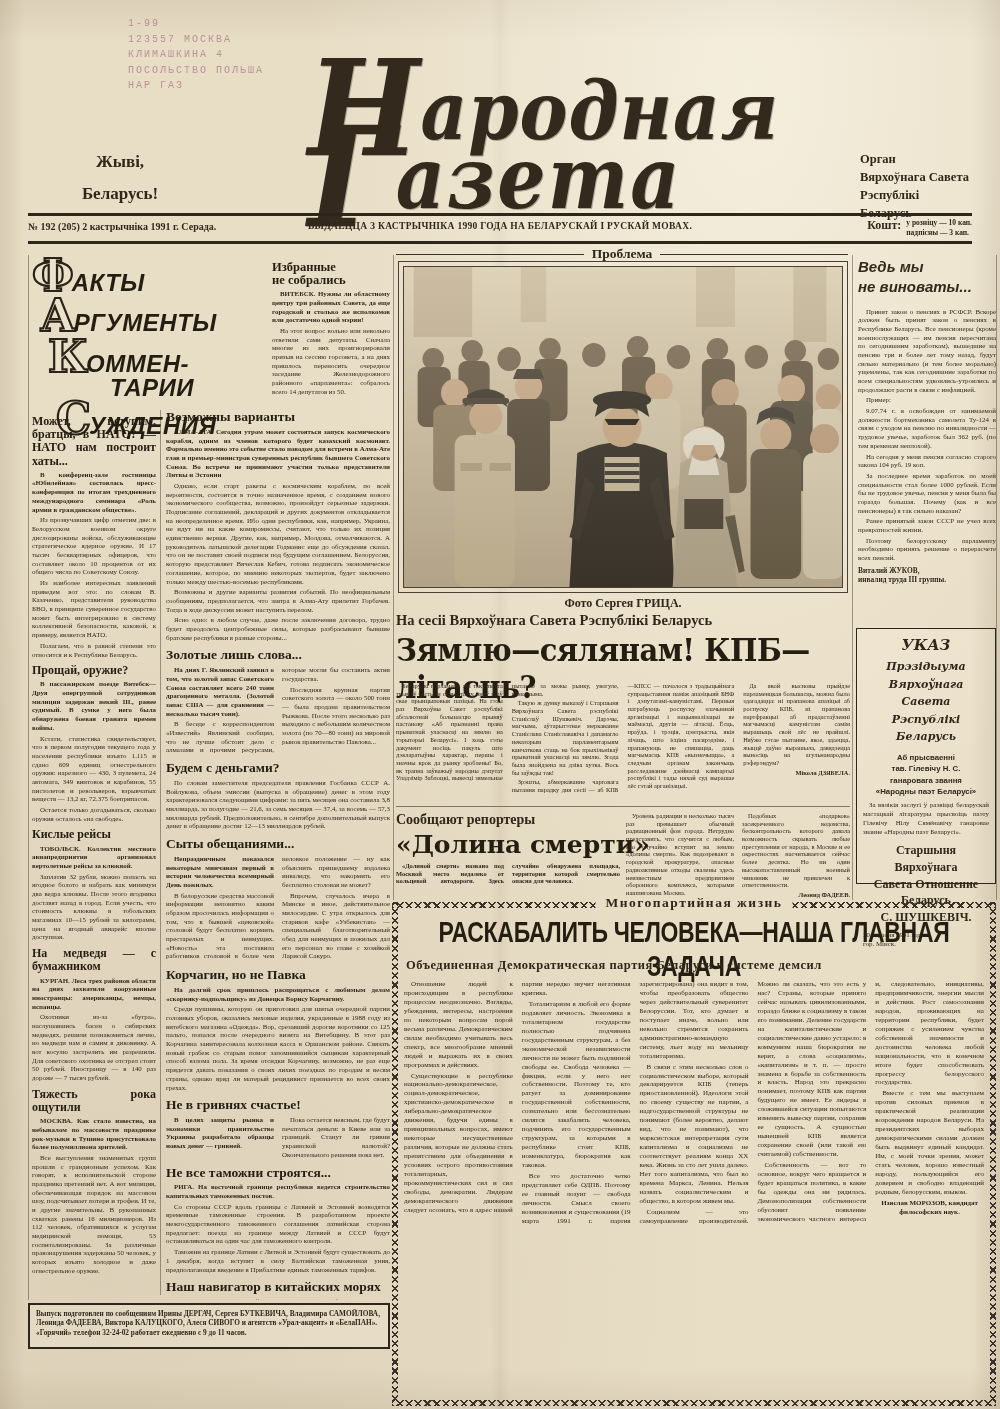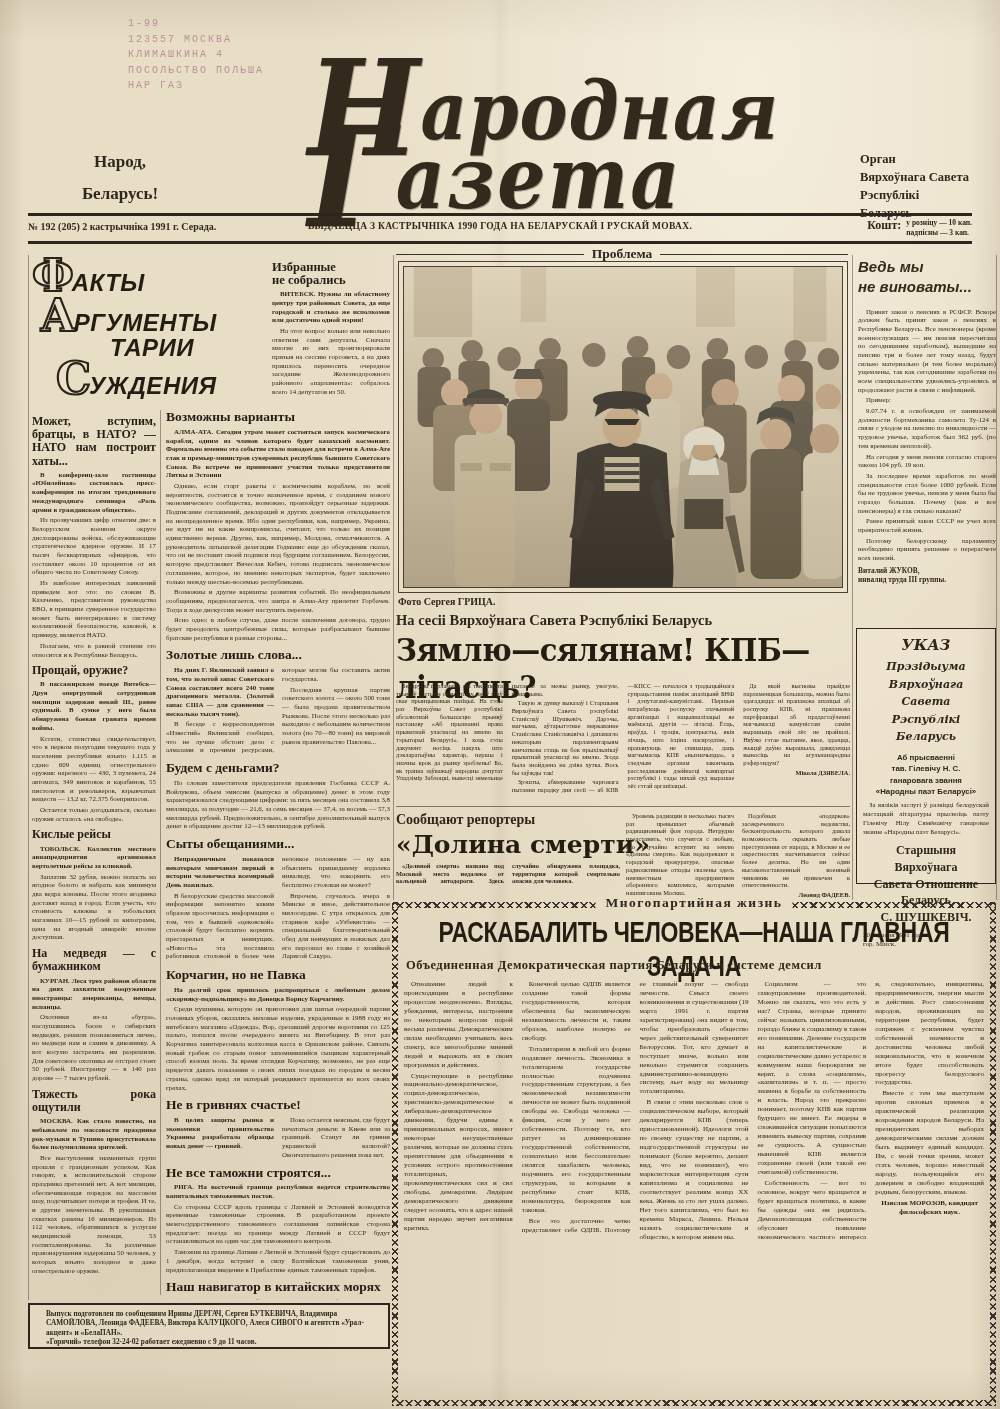--- a/index.html
+++ b/index.html
@@ -56,32 +56,32 @@
   .fax-logo .r2 { margin-left:8px; } .fax-logo .r3 { margin-left:16px; }
   .fax-logo .r3b { margin-left:78px; } .fax-logo .r4 { margin-left:24px; }
   .elected { position:absolute; left:272px; top:256px; width:118px; height:150px; overflow:hidden; }
   .elected h3 { font-size:12.5px; line-height:1.05; margin-bottom:3px; }
   .faxcol1 { position:absolute; left:32px; top:410px; width:124px; height:890px; overflow:hidden; }
   .faxcol1 h3 { font-size:12px; }
   .faxmid { position:absolute; left:166px; top:410px; width:224px; height:890px; overflow:hidden; }
   .faxmid h3 { font-size:13.5px; margin:6px 0 3px; }
   .twocol { columns:2; column-gap:8px; }
   .byline-box { position:absolute; left:28px; top:1303px; width:362px; height:46px;
-    border:2px solid #2e261d; padding:4px 16px; font-size:7.3px; font-weight:bold; line-height:1.3;
+    border:2px solid #2e261d; padding:4px 6px; font-size:7.3px; font-weight:bold; line-height:1.3;
     background:rgba(255,250,235,.2); }
   
   .problema { position:absolute; left:396px; top:246px; width:452px; display:flex; align-items:center; gap:8px; }
   .problema .ln { flex:1; height:1px; background:#3a3127; }
   .problema .lb { font-weight:bold; font-size:13.5px; }
   .photo-frame { position:absolute; left:398px; top:261px; width:450px; height:332px;
     border:1px solid #4a4036; padding:4px; }
   .photo-inner { width:100%; height:100%; border:1px solid #4a4036; overflow:hidden; }
   .photo-inner svg { display:block; width:100%; height:100%; }
-  .credit { position:absolute; left:398px; top:596px; width:450px; text-align:left;
-    font-size:10px; font-weight:bold; }
+  .credit { position:absolute; left:398px; top:596px; width:450px; text-align:center;
+    font-size:12px; font-weight:bold; }
   .kicker { position:absolute; left:396px; top:612px; width:454px; font-weight:bold; font-size:14.5px; }
   .headline1 { position:absolute; left:396px; top:632px; width:456px; font-weight:900;
     font-size:29px; letter-spacing:-.5px; color:#241d12; font-family:"DejaVu Serif", serif; transform:scaleY(1.08); transform-origin:top left; }
   .session-body { position:absolute; left:396px; top:682px; width:454px; height:120px;
     columns:4; column-gap:9px; overflow:hidden; }
   .session-body p:last-child { font-weight:bold; text-align:right; text-indent:0; }
   .smalltxt { font-size:6.4px; line-height:1.2; text-align:justify; }
   .smalltxt p { margin:0 0 2px; text-indent:6px; }
   .midrule { left:396px; top:806px; width:454px; }
   .reporters { position:absolute; left:396px; top:812px; font-weight:bold; font-size:14px; }
@@ -132,21 +132,21 @@
 
   <div class="stamp">
     <div>1-99</div>
     <div>123557 МОСКВА</div>
     <div>КЛИМАШКИНА 4</div>
     <div>ПОСОЛЬСТВО ПОЛЬША</div>
     <div>НАР ГАЗ</div>
   </div>
 
   <div class="slogan">
-    <div>Народ,</div>
+    <div>Жыві,</div>
     <div>Беларусь!</div>
   </div>
 
   <div class="logo">
     <div class="logo-l1"><span class="cap">Н</span><span>ародная</span></div>
     <div class="logo-l2"><span class="cap">Г</span><span>азета</span></div>
   </div>
 
   <div class="organ">
     <div>Орган</div>
@@ -171,20 +171,21 @@
 
   <div class="v" style="left:28px; top:255px; height:1045px;"></div>
   <div class="v" style="left:160px; top:410px; height:885px;"></div>
   <div class="v" style="left:393px; top:255px; height:645px;"></div>
   <div class="v" style="left:852px; top:255px; height:645px;"></div>
   <div class="v" style="left:996px; top:255px; height:645px;"></div>
 
   <div class="fax-logo">
     <div class="row"><span class="bigL">Ф</span><span class="word">АКТЫ</span></div>
     <div class="row r2"><span class="bigL">А</span><span class="word">РГУМЕНТЫ</span></div>
+    <div class="row r3"><span class="bigL">К</span><span class="word">ОММЕН-</span></div>
     <div class="row r3b"><span class="word">ТАРИИ</span></div>
     <div class="row r4"><span class="bigL">С</span><span class="word">УЖДЕНИЯ</span></div>
   </div>
 
   <div class="elected bodytxt">
     <h3 class="art"><span>Избранные</span><br><span>не собрались</span></h3>
     <p class="lead">ВИТЕБСК. Нужны ли областному центру три районных Совета, да еще городской и столько же исполкомов или достаточно одной мэрии!</p>
     <div>
         <p>На этот вопрос вольно или невольно ответили сами депутаты. Сначала многие из них проигнорировали призыв на сессию горсовета, а на днях пришлось переносить очередное заседание Железнодорожного районного «парламента»: собралось всего 14 депутатов из 50.</p>
       </div>
@@ -458,21 +459,20 @@
     <div class="zz zz-t"></div>
     <div class="zz zz-b"></div>
     <div class="zz zz-l"></div>
     <div class="zz zz-r"></div>
     <div class="band-label">Многопартийная  жизнь</div>
     <div class="band-headline">РАСКАБАЛИТЬ ЧЕЛОВЕКА—НАША ГЛАВНАЯ ЗАДАЧА</div>
     <div class="band-subhead">Объединенная  Демократическая  партия  Беларуси  в  системе  демсил</div>
     <div class="band-body">
         <p>Отношение людей к происходящим в республике процессам неоднозначно. Взгляды, убеждения, интересы, настроения по некоторым вопросам порой весьма различны. Демократическим силам необходимо учитывать весь спектр, все многообразие мнений людей и выражать их в своих программах и действиях.</p>
         <p>Существующие в республике национально-демократическое, социал-демократическое, христианско-демократическое и либерально-демократическое движения, будучи едины в принципиальных вопросах, имеют некоторые несущественные различия, которые не должны стать препятствием для объединения в условиях острого противостояния тоталитарных, прокоммунистических сил и сил свободы, демократии. Лидерам демократического движения следует осознать, что в адрес нашей партии нередко звучит негативная критика.</p>
-        <p>Конечной целью ОДПБ является создание такой формы государственности, которая обеспечила бы экономическую независимость личности и, таким образом, наиболее полную ее свободу.</p>
         <p>Тоталитаризм в любой его форме подавляет личность. Экономика в тоталитарном государстве полностью подчинена государственным структурам, а без экономической независимости личности не может быть подлинной свободы ее. Свобода человека — фикция, если у него нет собственности. Поэтому те, кто ратует за доминирование государственной собственности, сознательно или бессознательно силятся закабалить человека, подчинить его государственным структурам, за которыми в республике стоят КПБ, номенклатура, бюрократия как таковая.</p>
         <p>Все это достаточно четко представляет себе ОДПБ. Поэтому ее главный лозунг — свобода личности. Смысл своего возникновения и существования (19 марта 1991 г. партия зарегистрирована) она видит в том, чтобы преобразовать общество через действительный суверенитет Белоруссии. Тот, кто думает и поступает иначе, вольно или невольно стремится сохранить административно-командную систему, льет воду на мельницу тоталитаризма.</p>
         <p>В связи с этим несколько слов о социалистическом выборе, который декларируется КПБ (теперь приостановленной). Идеологи этой по своему существу не партии, а надгосударственной структуры не понимают (более вероятно, делают вид, что не понимают), что марксистская интерпретация сути капитализма и социализма не соответствует реалиям конца XX века. Жизнь за сто лет ушла далеко. Нет того капитализма, что был во времена Маркса, Ленина. Нельзя назвать социалистическим и общество, в котором живем мы.</p>
         <p>Социализм — это самоуправление производителей. Можно ли сказать, что это есть у нас? Страны, которые принято сейчас называть цивилизованными, гораздо ближе к социализму в таком его понимании. Деление государств на капиталистические и социалистические давно устарело: в коммунизм наша бюрократия не верит, а слова «социализм», «капитализм» и т. п. — просто знамена в борьбе за собственность и власть. Народ это прекрасно понимает, поэтому КПБ как партия будущего не имеет. Ее лидеры в сложившейся ситуации попытаются изменить вывеску партии, сохранив ее сущность. А сущностью нынешней КПБ является сохранение своей (или такой ею считаемой) собственности.</p>
         <p>Собственность — вот то основное, вокруг чего вращается и будет вращаться политика, в какие бы одежды она ни рядилась. Демонополизация собственности обусловит появление экономического частного интереса и, следовательно, инициативы, предприимчивости, энергии мысли и действия. Рост самосознания народов, проживающих на территории республики, будет сопряжен с усилением чувства собственной значимости и достоинства человека любой национальности, что в конечном итоге будет способствовать прогрессу белорусского государства.</p>
         <p>Вместе с тем мы выступаем против силовых приемов в практической реализации возрождения народов Беларуси. На президентских выборах демократическими силами должен быть выдвинут единый кандидат. Им, с моей точки зрения, может стать человек, хорошо известный народу, пользующийся его доверием и свободно владеющий родным, белорусским, языком.</p>
         <p>Изяслав МОРОЗОВ, кандидат философских наук.</p>
       </div>
   </div>
 

